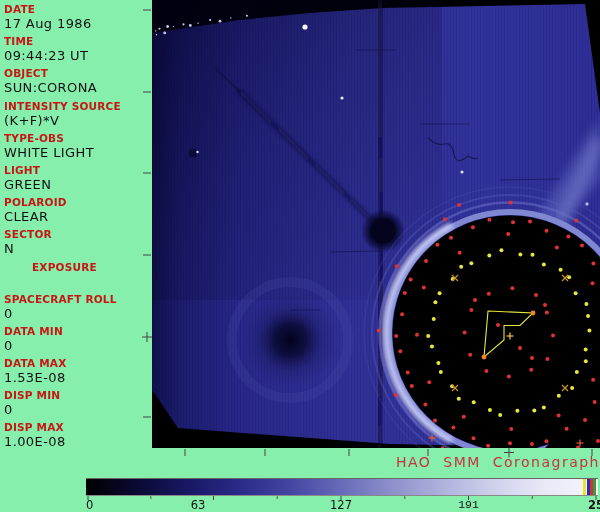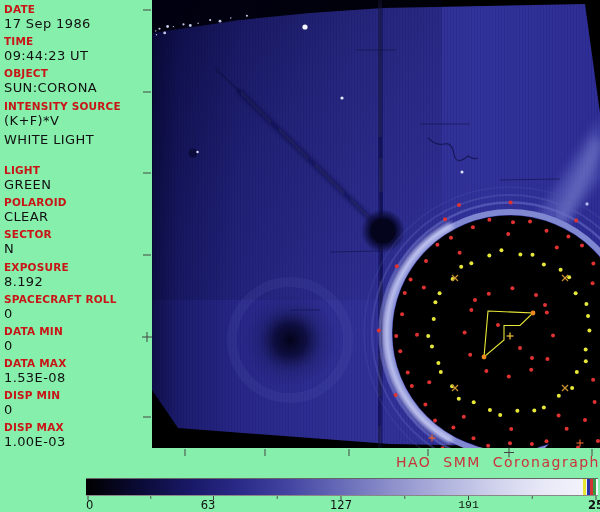--- a/index.html
+++ b/index.html
@@ -302,60 +302,60 @@
         <line x1="277.2549019607843" y1="495" x2="277.2549019607843" y2="499" stroke="#555" stroke-width="1"></line>
         <line x1="404.7529411764706" y1="495" x2="404.7529411764706" y2="499" stroke="#555" stroke-width="1"></line>
         <line x1="532.2509803921569" y1="495" x2="532.2509803921569" y2="499" stroke="#555" stroke-width="1"></line>
       </g>
   </svg>
 
   <aside class="meta-panel">
 
       <div class="field">
         <div class="flabel" style="color: rgb(200, 22, 22);">DATE</div>
-        <div class="fvalue">17 Sep 1986</div>
+        <div class="fvalue">17 Aug 1986</div>
       </div>
 
       <div class="field">
         <div class="flabel" style="color: rgb(200, 22, 22);">TIME</div>
         <div class="fvalue">09:44:23 UT</div>
       </div>
 
       <div class="field">
         <div class="flabel" style="color: rgb(200, 22, 22);">OBJECT</div>
         <div class="fvalue">SUN:CORONA</div>
       </div>
 
       <div class="field">
         <div class="flabel" style="color: rgb(200, 22, 22);">INTENSITY SOURCE</div>
         <div class="fvalue">(K+F)*V</div>
       </div>
 
       <div class="field">
+        <div class="flabel" style="color: rgb(200, 22, 22);">TYPE-OBS</div>
         <div class="fvalue">WHITE LIGHT</div>
       </div>
 
       <div class="field">
         <div class="flabel" style="color: rgb(200, 22, 22);">LIGHT</div>
         <div class="fvalue">GREEN</div>
       </div>
 
       <div class="field">
         <div class="flabel" style="color: rgb(200, 22, 22);">POLAROID</div>
         <div class="fvalue">CLEAR</div>
       </div>
 
       <div class="field">
         <div class="flabel" style="color: rgb(200, 22, 22);">SECTOR</div>
         <div class="fvalue">N</div>
       </div>
 
       <div class="field">
-        <div class="flabel" style="color: rgb(200, 22, 22);">EXPOSURE</div>
-        <div class="fvalue">8.192</div>
+        <div class="flabel" style="color: rgb(200, 22, 22); margin-left: 28px;">EXPOSURE</div>
       </div>
 
       <div class="field">
         <div class="flabel" style="color: rgb(200, 22, 22);">SPACECRAFT ROLL</div>
         <div class="fvalue">0</div>
       </div>
 
       <div class="field">
         <div class="flabel" style="color: rgb(200, 22, 22);">DATA MIN</div>
         <div class="fvalue">0</div>
@@ -366,30 +366,30 @@
         <div class="fvalue">1.53E-08</div>
       </div>
 
       <div class="field">
         <div class="flabel" style="color: rgb(200, 22, 22);">DISP MIN</div>
         <div class="fvalue">0</div>
       </div>
 
       <div class="field">
         <div class="flabel" style="color: rgb(200, 22, 22);">DISP MAX</div>
-        <div class="fvalue">1.00E-03</div>
+        <div class="fvalue">1.00E-08</div>
       </div>
     </aside>
 
   <div class="caption" style="color: rgb(200, 51, 60);">HAO  SMM  Coronagraph</div>
   <div class="colorbar-bar" id="cbar" style="background: linear-gradient(to right, rgb(0, 0, 0) 0%, rgb(10, 10, 52) 10%, rgb(24, 24, 102) 20%, rgb(42, 42, 136) 30%, rgb(68, 70, 162) 40%, rgb(104, 108, 184) 50%, rgb(142, 145, 203) 60%, rgb(176, 179, 221) 70%, rgb(208, 210, 236) 80%, rgb(233, 234, 247) 90%, rgb(244, 245, 251) 100%);">
       <div class="stripe" style="left: 497px; width: 2.6px; background: rgb(230, 230, 50);"></div>
       <div class="stripe" style="left: 501.4px; width: 2.6px; background: rgb(40, 50, 168);"></div>
       <div class="stripe" style="left: 504.4px; width: 2.4px; background: rgb(210, 50, 50);"></div>
       <div class="stripe" style="left: 507.2px; width: 2.4px; background: rgb(58, 152, 68);"></div>
     </div>
   <div id="cblabels"></div>
 <span class="cb-label" style="left: 86px;">0</span>
-    <span class="cb-label" style="left: 208px; transform: translateX(-50%);">63</span>
+    <span class="cb-label" style="left: 198px; transform: translateX(-50%);">63</span>
     <span class="cb-label" style="left: 341.004px; transform: translateX(-50%);">127</span>
     <span class="cb-label" style="left: 468.502px; transform: translateX(-50%); font-family: Liberation Mono, monospace;">191</span>
     <span class="cb-label" style="left: 612px; transform: translateX(-100%); font-weight: bold;">255</span>
   </div>
 
 </body></html>

